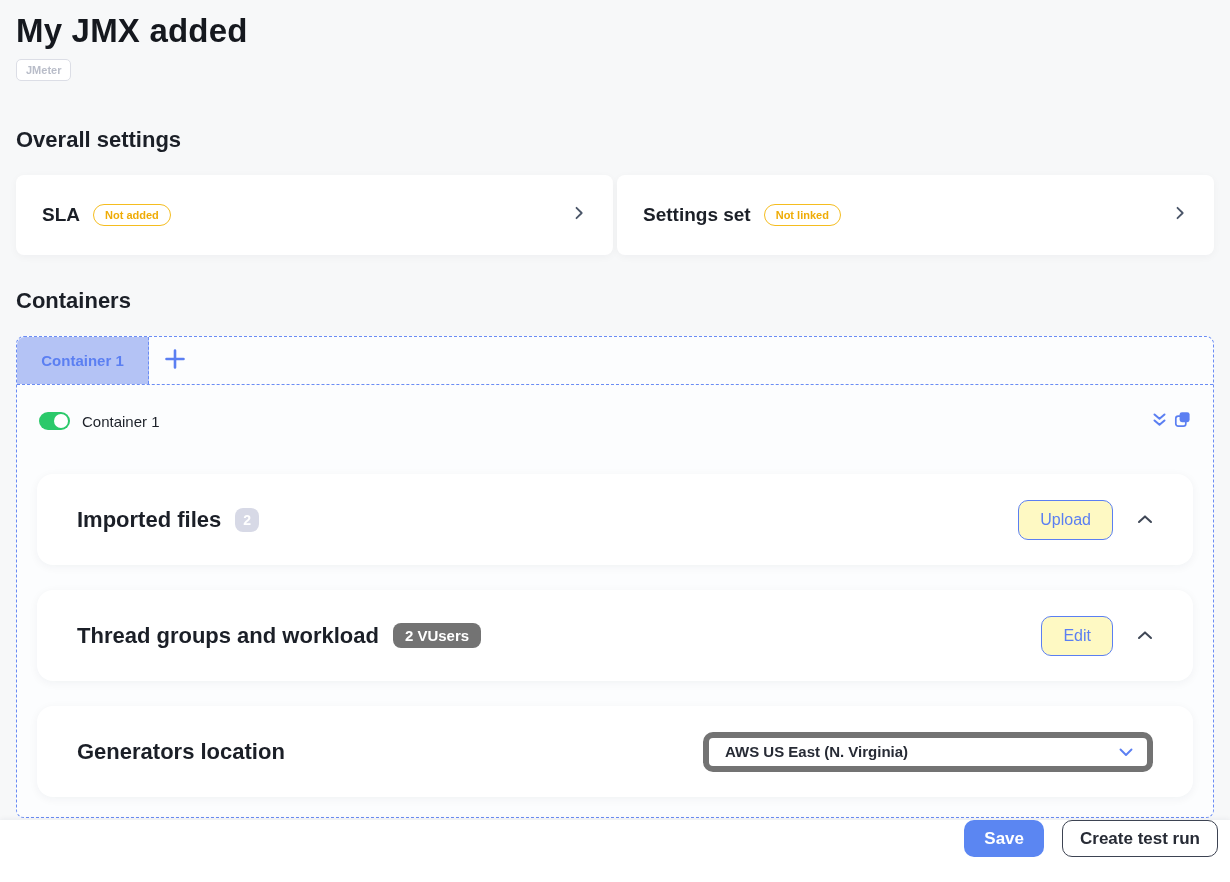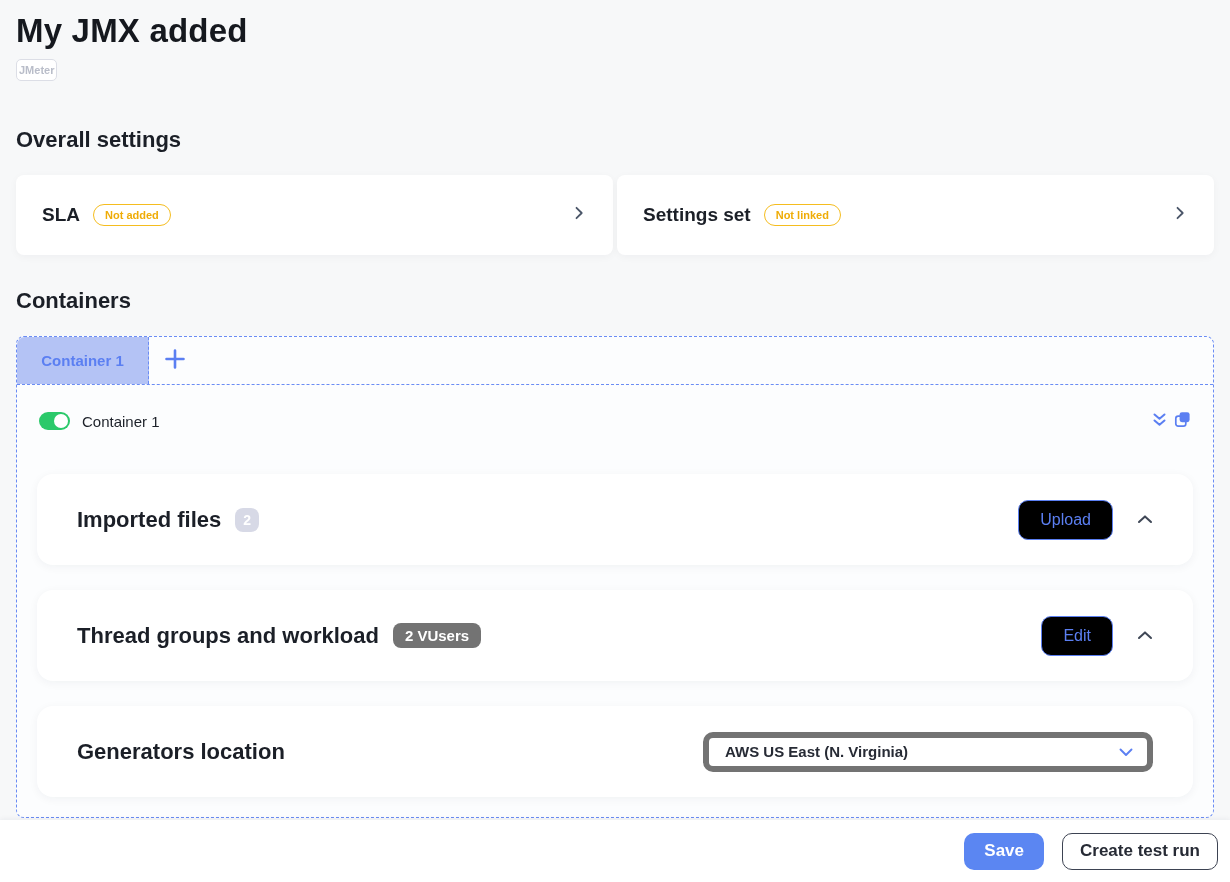--- a/index.html
+++ b/index.html
@@ -10,21 +10,21 @@
     color: #1b1f27;
   }
   .main { padding: 12px 16px 0 16px; }
 
   
   .page-title { font-size: 33px; font-weight: 800; color: #15181e; letter-spacing: 0.2px; }
   .type-badge {
     display: inline-block; margin-top: 9px;
     font-size: 11px; color: #b9bdc9; font-weight: 600;
     border: 1px solid #dcdee6; border-radius: 5px;
-    padding: 4px 2px; background: #fff;
+    padding: 4px 9px; background: #fff;
   }
 
   
   .section-heading { font-size: 22px; font-weight: 800; color: #1b1f27; }
   .overall-heading { margin-top: 46px; }
   .containers-heading { margin-top: 33px; }
 
   
   .cards-row { display: flex; gap: 4px; margin-top: 22px; }
   .setting-card {
@@ -99,41 +99,41 @@
     border-radius: 8px; padding: 0 6px;
   }
   .vusers-badge {
     margin-left: 14px; display: inline-block;
     background: #737373; color: #fff; font-size: 15px; font-weight: 700;
     border-radius: 8px; padding: 4px 12px;
   }
   .inner-card .spacer { flex: 1; }
   .outline-btn {
     height: 40px; padding: 0 21px;
-    background: #000000; border: 1px solid #5b7ff2; border-radius: 10px;
+    background: #fef9c3; border: 1px solid #5b7ff2; border-radius: 10px;
     color: #5b7ff2; font-size: 16px; font-weight: 500;
     font-family: inherit; cursor: pointer;
   }
   .collapse-btn { margin-left: 24px; background: none; border: none; cursor: pointer; display: flex; align-items: center; }
 
   
   .dropdown {
     width: 450px; height: 40px;
     border: 6px solid #737373; border-radius: 10px; background: #fff;
     display: flex; align-items: center; padding: 0 14px 0 16px;
     cursor: pointer;
   }
   .dropdown .dd-value { font-size: 15px; font-weight: 600; color: #272b35; }
   .dropdown .spacer { flex: 1; }
 
   
   .footer {
     position: fixed; left: 0; bottom: 0; width: 1230px; height: 62px;
     background: #fff; box-shadow: 0 -1px 5px rgba(20,30,60,0.06);
-    display: flex; align-items: center; justify-content: flex-end;
+    display: flex; align-items: flex-start; justify-content: flex-end;
     padding-right: 12px; gap: 18px;
   }
   .save-btn {
     height: 37px; padding: 0 20px;
     background: #5b86f2; border: none; border-radius: 10px;
     color: #fff; font-size: 17px; font-weight: 700;
     font-family: inherit; cursor: pointer;
   }
   .create-btn {
     height: 37px; padding: 0 17px;

